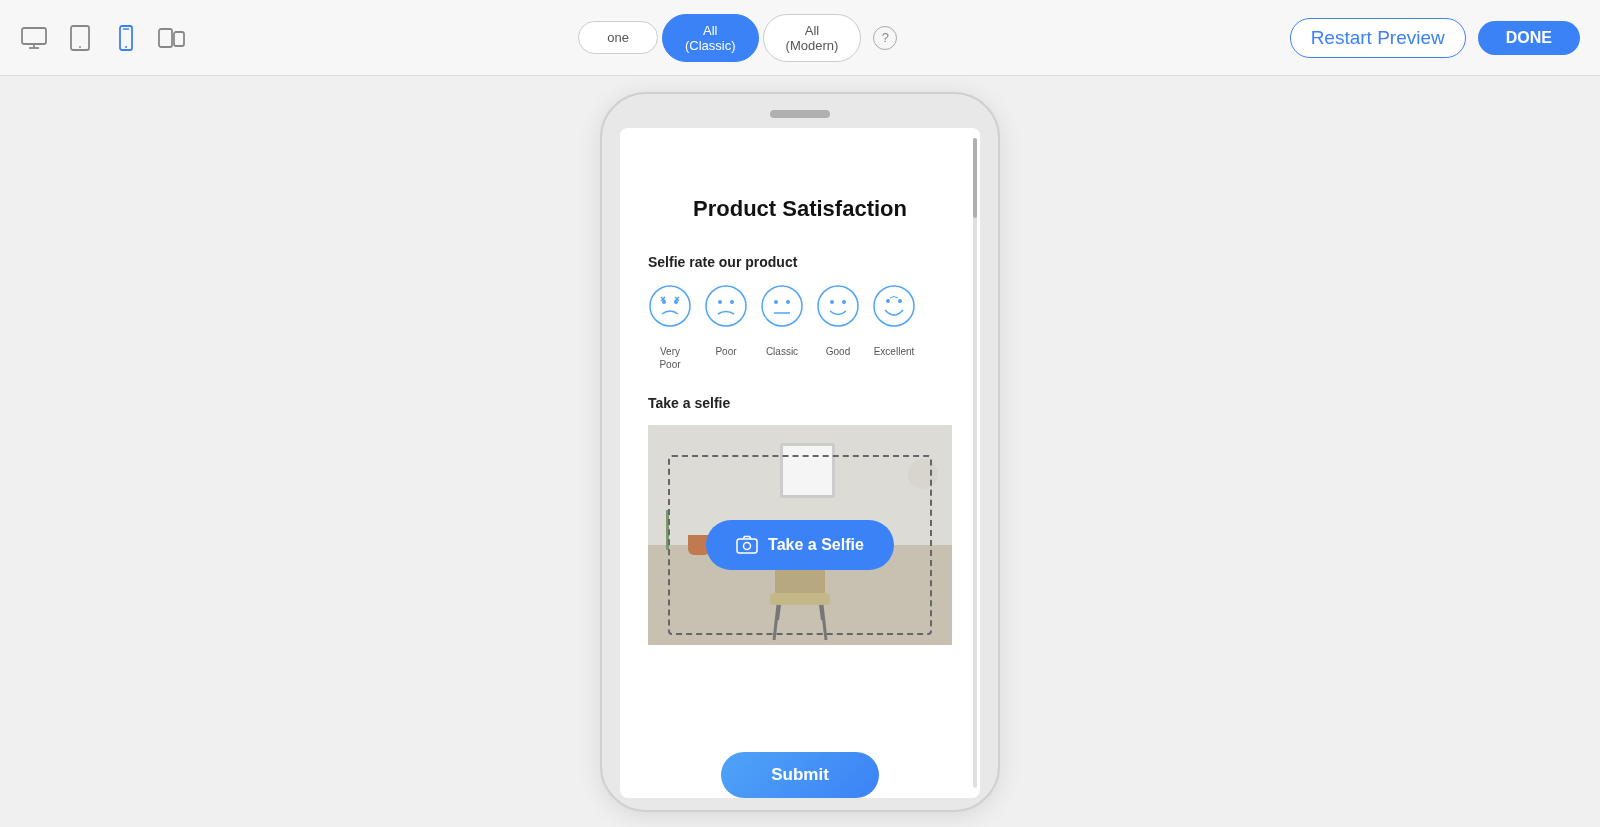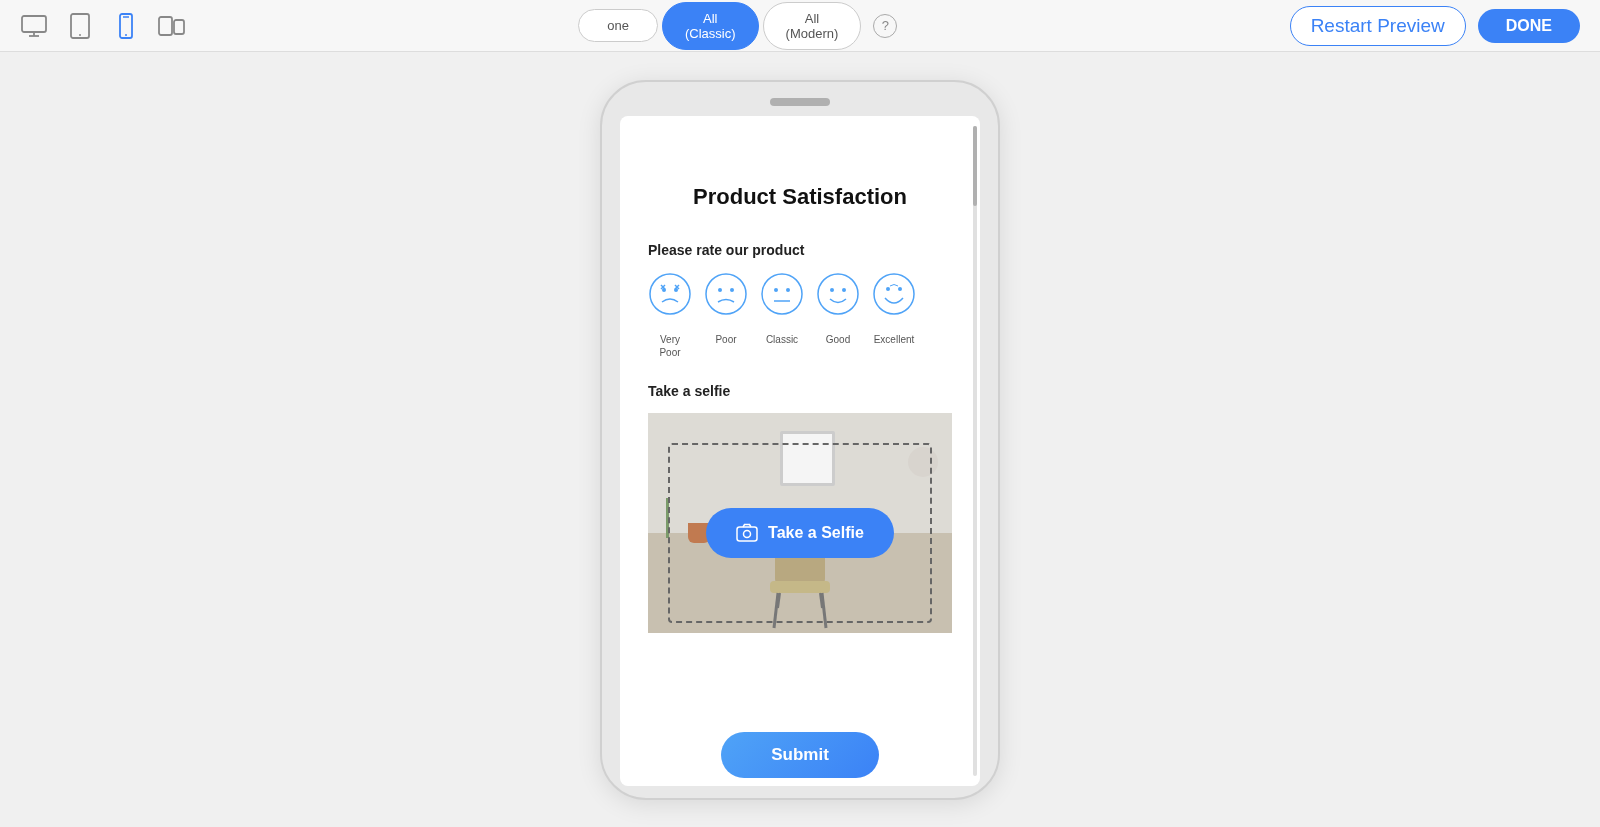--- a/index.html
+++ b/index.html
@@ -13,21 +13,21 @@
       flex-direction: column;
     }
 
     
     .top-bar {
       display: flex;
       align-items: center;
       justify-content: space-between;
       background: #f7f7f7;
       border-bottom: 1px solid #ddd;
-      height: 52px;
+      height: 76px;
       padding: 0 20px;
       flex-shrink: 0;
     }
     .device-icons {
       display: flex;
       align-items: center;
       gap: 18px;
     }
     .device-icon {
       display: flex;
@@ -299,21 +299,21 @@
       gap: 10px;
     }
     .camera-icon-svg {
       width: 22px;
       height: 22px;
     }
 
     
     .submit-row {
       position: absolute;
-      bottom: 8px;
+      bottom: 0;
       left: 0; right: 0;
       display: flex;
       justify-content: center;
     }
     .submit-btn {
       background: linear-gradient(135deg, #4fa3f7, #3b82f6);
       color: #fff;
       border: none;
       border-radius: 28px;
       padding: 13px 50px;
@@ -386,21 +386,21 @@
     <div class="phone-screen">
 
       <div class="scroll-track">
         <div class="scroll-thumb"></div>
       </div>
 
       <div class="survey-content">
         <div class="survey-title">Product Satisfaction</div>
 
         <div>
-          <div class="section-label">Please rate our product</div>
+          <div class="section-label">Selfie rate our product</div>
           <div class="rating-row">
 
             <div class="rating-item">
               <svg class="smiley" viewBox="0 0 44 44" fill="none" xmlns="http://www.w3.org/2000/svg">
                 <circle cx="22" cy="22" r="20" stroke="#4fa3f7" stroke-width="1.5"></circle>
                 <circle cx="16" cy="18" r="2" fill="#4fa3f7"></circle>
                 <circle cx="28" cy="18" r="2" fill="#4fa3f7"></circle>
                 <path d="M14 30 Q22 24 30 30" stroke="#4fa3f7" stroke-width="1.5" fill="none"></path>
                 <line x1="13" y1="13" x2="17" y2="17" stroke="#4fa3f7" stroke-width="1.5"></line>
                 <line x1="17" y1="13" x2="13" y2="17" stroke="#4fa3f7" stroke-width="1.5"></line>

